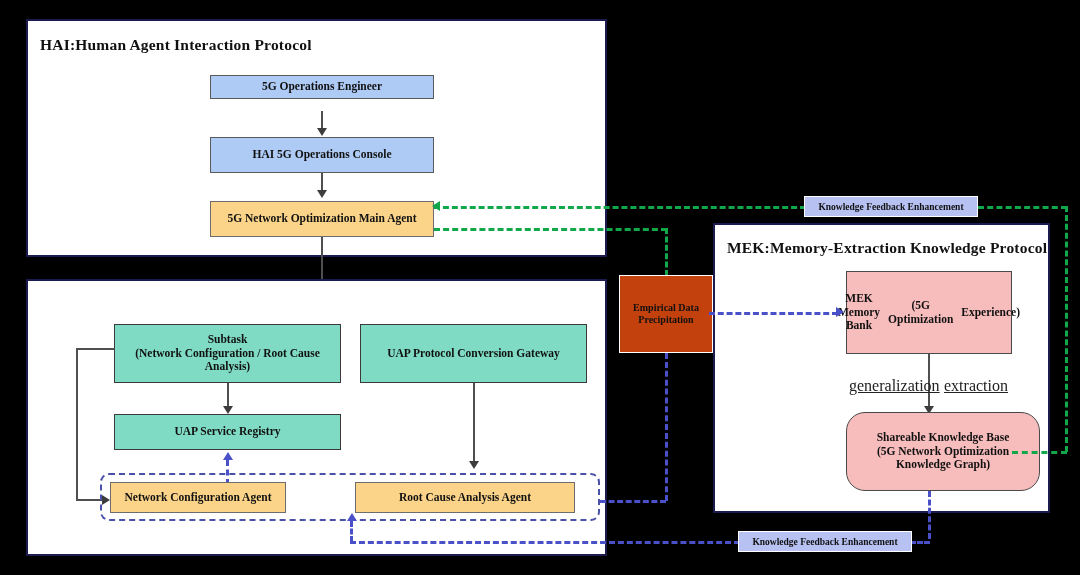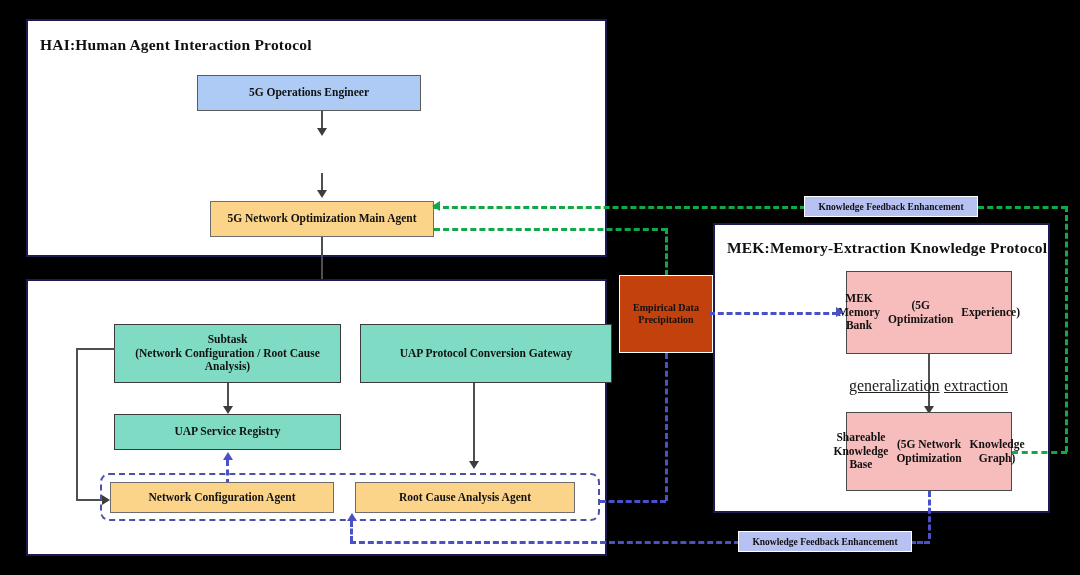--- a/index.html
+++ b/index.html
@@ -58,27 +58,30 @@
               font-family:"Liberation Serif","DejaVu Serif",serif;text-decoration:underline;}
 </style>
 </head>
 <body>
 
 <div id="stage">
 
   <div class="panel" style="left:26px;top:19px;width:581px;height:238px;"></div>
   <div class="panel-title" style="left:40px;top:36px;">HAI:Human Agent Interaction Protocol</div>
 
-  <div class="node blue-node" style="left:197px;top:75px;width:224px;height:36px;align-items:center;">
+  <div class="node blue-node" style="left:210px;top:75px;width:224px;height:24px;align-items:center;">
     <span>5G Operations Engineer</span>
   </div>
 
   <div class="ln ln-v" style="left:321px;top:111px;height:19px;"></div>
   <div class="arrow-d" style="left:317px;top:128px;"></div>
 
+  <div class="node blue-node" style="left:210px;top:137px;width:224px;height:36px;">
+    <span>HAI 5G Operations Console</span>
+  </div>
 
   <div class="ln ln-v" style="left:321px;top:173px;height:19px;"></div>
   <div class="arrow-d" style="left:317px;top:190px;"></div>
 
   <div class="node orange-node" style="left:210px;top:201px;width:224px;height:36px;">
     <span>5G Network Optimization Main Agent</span>
   </div>
 
   <div class="ln ln-v" style="left:321px;top:237px;height:61px;width:2.2px;"></div>
   <div class="ln ln-h" style="left:228px;top:297px;width:247px;height:2px;"></div>
@@ -88,21 +91,21 @@
   <div class="arrow-d" style="left:470px;top:315px;"></div>
 
   <div class="panel" style="left:26px;top:279px;width:581px;height:277px;"></div>
 
   <div class="node teal-node" style="left:114px;top:324px;width:227px;height:59px;flex-direction:column;">
     <span>Subtask</span>
     <span>(Network Configuration / Root Cause</span>
     <span>Analysis)</span>
   </div>
 
-  <div class="node teal-node" style="left:360px;top:324px;width:252px;height:59px;">
+  <div class="node teal-node" style="left:360px;top:324px;width:227px;height:59px;">
     <span>UAP Protocol Conversion Gateway</span>
   </div>
 
   <div class="ln ln-v" style="left:227px;top:383px;height:26px;"></div>
   <div class="arrow-d" style="left:223px;top:406px;"></div>
 
   <div class="node teal-node" style="left:114px;top:414px;width:227px;height:36px;">
     <span>UAP Service Registry</span>
   </div>
 
@@ -112,42 +115,42 @@
   <div class="arrow-r" style="left:102px;top:495px;"></div>
 
   <div class="ln ln-v" style="left:473px;top:383px;height:81px;"></div>
   <div class="arrow-d" style="left:469px;top:461px;"></div>
 
   <div class="b-v" style="left:226px;top:460px;height:25px;"></div>
   <div class="b-arrow-u" style="left:223px;top:452px;"></div>
 
   <div class="agent-group" style="left:100px;top:473px;width:500px;height:48px;"></div>
 
-  <div class="node orange-node" style="left:110px;top:482px;width:224px;height:31px;">
+  <div class="node orange-node" style="left:110px;top:482px;width:176px;height:31px;">
     <span>Network Configuration Agent</span>
   </div>
   <div class="node orange-node" style="left:355px;top:482px;width:220px;height:31px;align-items:center;">
     <span>Root Cause Analysis Agent</span>
   </div>
 
   <div class="panel" style="left:713px;top:223px;width:337px;height:290px;"></div>
   <div class="panel-title" style="left:727px;top:239px;">MEK:Memory-Extraction Knowledge Protocol</div>
 
   <div class="node pink-node" style="left:846px;top:271px;width:166px;height:83px;flex-direction:row;">
     <span>MEK Memory Bank</span>
     <span>(5G Optimization</span>
     <span>Experience)</span>
   </div>
 
   <div class="ln ln-v" style="left:928px;top:354px;height:56px;"></div>
   <div class="arrow-d" style="left:924px;top:406px;"></div>
   <div class="edge-label" style="left:849px;top:377px;">generalization</div>
   <div class="edge-label" style="left:944px;top:377px;">extraction</div>
 
-  <div class="node pink-node" style="left:846px;top:412px;width:166px;height:79px;flex-direction:row;">
+  <div class="node pink-node" style="left:846px;top:412px;width:194px;height:79px;flex-direction:column;border-radius:19px;">
     <span>Shareable Knowledge Base</span>
     <span>(5G Network Optimization</span>
     <span>Knowledge Graph)</span>
   </div>
 
   <div class="g-h" style="left:1012px;top:451px;width:55px;"></div>
   <div class="g-v" style="left:1065px;top:206px;height:246px;"></div>
   <div class="g-h" style="left:978px;top:206px;width:89px;"></div>
 
   <div class="g-h" style="left:434px;top:206px;width:372px;"></div>

